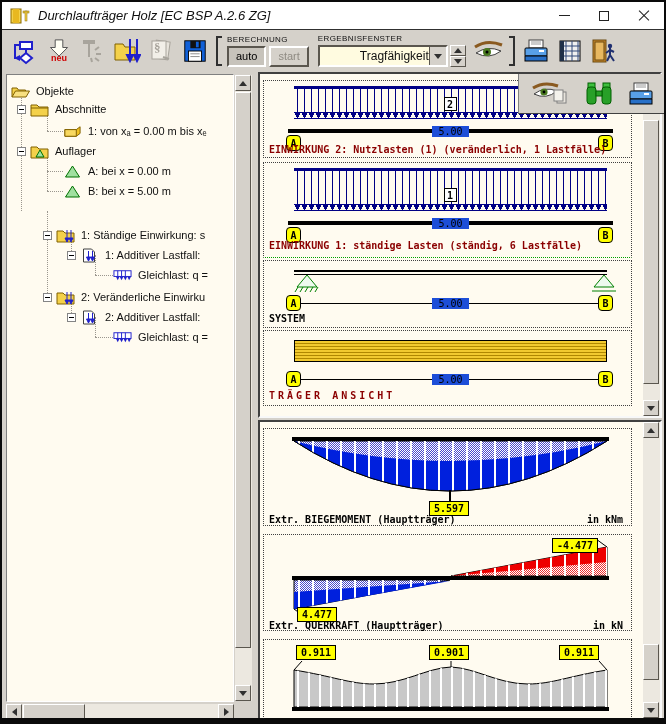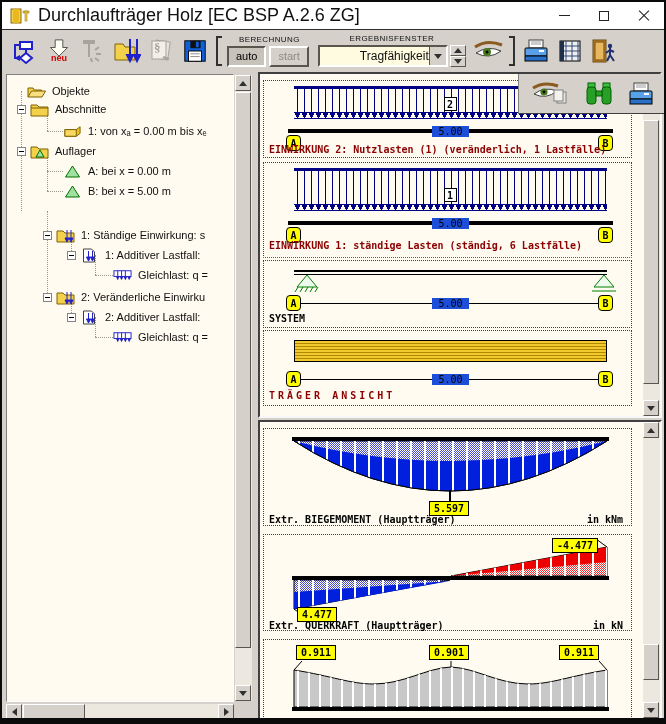--- a/index.html
+++ b/index.html
@@ -1,38 +1,38 @@
 <!DOCTYPE html>
 <html><head>
 <meta charset="utf-8">
 <style>
   html,body{margin:0;padding:0;background:#888;}
   *{box-sizing:border-box;}
   #window{position:relative;width:666px;height:724px;background:#d5d1ca;border:2px solid #0a0a0a;border-bottom-width:6px;font-family:"Liberation Sans",sans-serif;overflow:hidden;}
   
   #titlebar{position:absolute;left:0;top:0;right:0;height:28px;background:#ffffff;border-bottom:1px solid #303030;display:flex;align-items:center;}
   #titlebar .appicon{width:20px;height:18px;margin:0 8px 0 8px;flex:none;}
-  #title-text{font-size:18px;color:#101010;flex:1;white-space:nowrap;overflow:hidden;}
+  #title-text{font-size:13px;color:#101010;flex:1;white-space:nowrap;overflow:hidden;font-style:italic;}
   .winbtn{width:40px;height:26px;display:flex;align-items:center;justify-content:center;flex:none;}
   .glyph-min{width:11px;height:1px;background:#222;}
   .glyph-max{width:10px;height:10px;border:1px solid #222;}
   .glyph-close{position:relative;width:12px;height:12px;}
   .glyph-close::before,.glyph-close::after{content:"";position:absolute;left:-1px;top:5px;width:14px;height:1px;background:#222;}
   .glyph-close::before{transform:rotate(45deg);}
   .glyph-close::after{transform:rotate(-45deg);}
   
   #toolbar{position:absolute;left:0;top:29px;right:0;height:39px;background:#d5d1ca;display:flex;align-items:center;padding-left:6px;}
   .tb-icon{width:34px;height:32px;display:flex;align-items:center;justify-content:center;position:relative;flex:none;}
   .neu-wrap{display:flex;flex-direction:column;align-items:center;width:34px;flex:none;}
   .neu-text{font:bold 9px "Liberation Sans",sans-serif;color:#d00000;margin-top:-4px;}
   .para{position:absolute;left:10px;top:5px;font:bold 13px "Liberation Serif",serif;color:#a8a49c;}
   .bracket{width:6px;height:30px;border:2px solid #303030;flex:none;}
   .bracket.l{border-right:none;margin:0 2px 0 4px;}
   .bracket.r{border-left:none;margin:0 4px 0 2px;}
-  .tgroup{display:flex;flex-direction:column;align-items:center;margin:0 3px;flex:none;}
+  .tgroup{display:flex;flex-direction:column;align-items:flex-start;margin:0 3px;flex:none;}
   .tglabel{font-size:8px;letter-spacing:.4px;color:#101010;margin-bottom:2px;}
   .btnrow{display:flex;}
   .btn3d{height:21px;padding:0 7px;font-size:11px;background:#d5d1ca;border:2px solid;border-color:#ffffff #5a564e #5a564e #ffffff;margin-right:3px;display:flex;align-items:center;}
   .btn3d.pressed{border-color:#5a564e #ffffff #ffffff #5a564e;background:#c7c3bb;}
   .btn3d.disabled{color:#8f8b83;}
   .combo{display:flex;height:22px;width:130px;border:2px solid;border-color:#5a564e #ffffff #ffffff #5a564e;background:#fffbe0;align-items:center;}
   .combo-text{flex:1;padding:0 4px;font-size:12px;color:#101010;white-space:nowrap;overflow:hidden;margin-left:36px;}
   .combo-btn{width:17px;height:100%;background:#d5d1ca;border-left:1px solid #5a564e;display:flex;align-items:center;justify-content:center;}
   .spinner{display:flex;flex-direction:column;margin-left:2px;}
   .spinbtn{width:16px;height:11px;background:#d5d1ca;border:1px solid;border-color:#ffffff #5a564e #5a564e #ffffff;display:flex;align-items:center;justify-content:center;}
@@ -268,21 +268,21 @@
       <div class="vdot" style="left:64px;top:160px;height:20px"></div>
       <div class="vdot" style="left:64px;top:222px;height:20px"></div>
       <div class="vdot" style="left:88px;top:180px;height:20px"></div>
       <div class="vdot" style="left:88px;top:242px;height:20px"></div>
       <div class="hdot" style="left:40px;top:56px;width:16px"></div>
       <div class="hdot" style="left:40px;top:96px;width:16px"></div>
       <div class="hdot" style="left:40px;top:116px;width:16px"></div>
       <div class="hdot" style="left:88px;top:200px;width:18px"></div>
       <div class="hdot" style="left:88px;top:262px;width:18px"></div>
 
-      <div class="trow" style="left:20px;top:6px">
+      <div class="trow" style="left:4px;top:6px">
         <svg class="ticon" viewBox="0 0 19 15">
             <path d="M1,13 L1,4 h5 l1.5,2 h7 v2" fill="#f4d14a" stroke="#806000"></path>
             <path d="M1,13 L4.5,7 h14 l-3.5,6 z" fill="#f8e080" stroke="#806000"></path>
           </svg>
         <span class="tlabel">Objekte</span>
       </div>
       <div class="trow" style="left:10px;top:24px">
         <span class="exp"></span>
         <svg class="ticon" viewBox="0 0 19 15">
             <path d="M1,3 h6 l2,2 h9 v9 h-17 z" fill="#f4d14a" stroke="#806000"></path>

